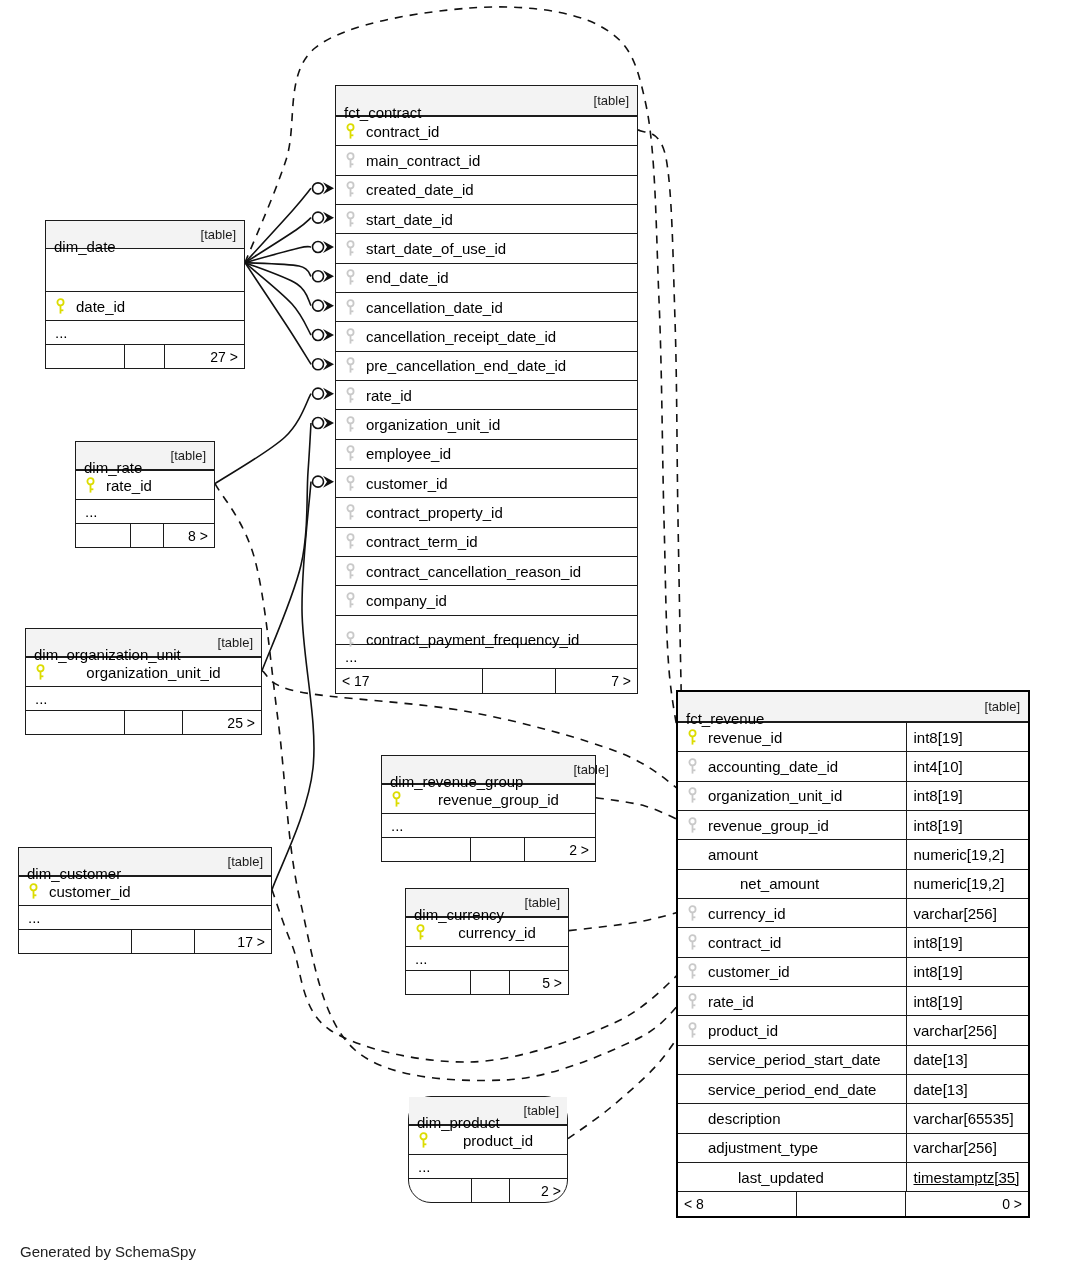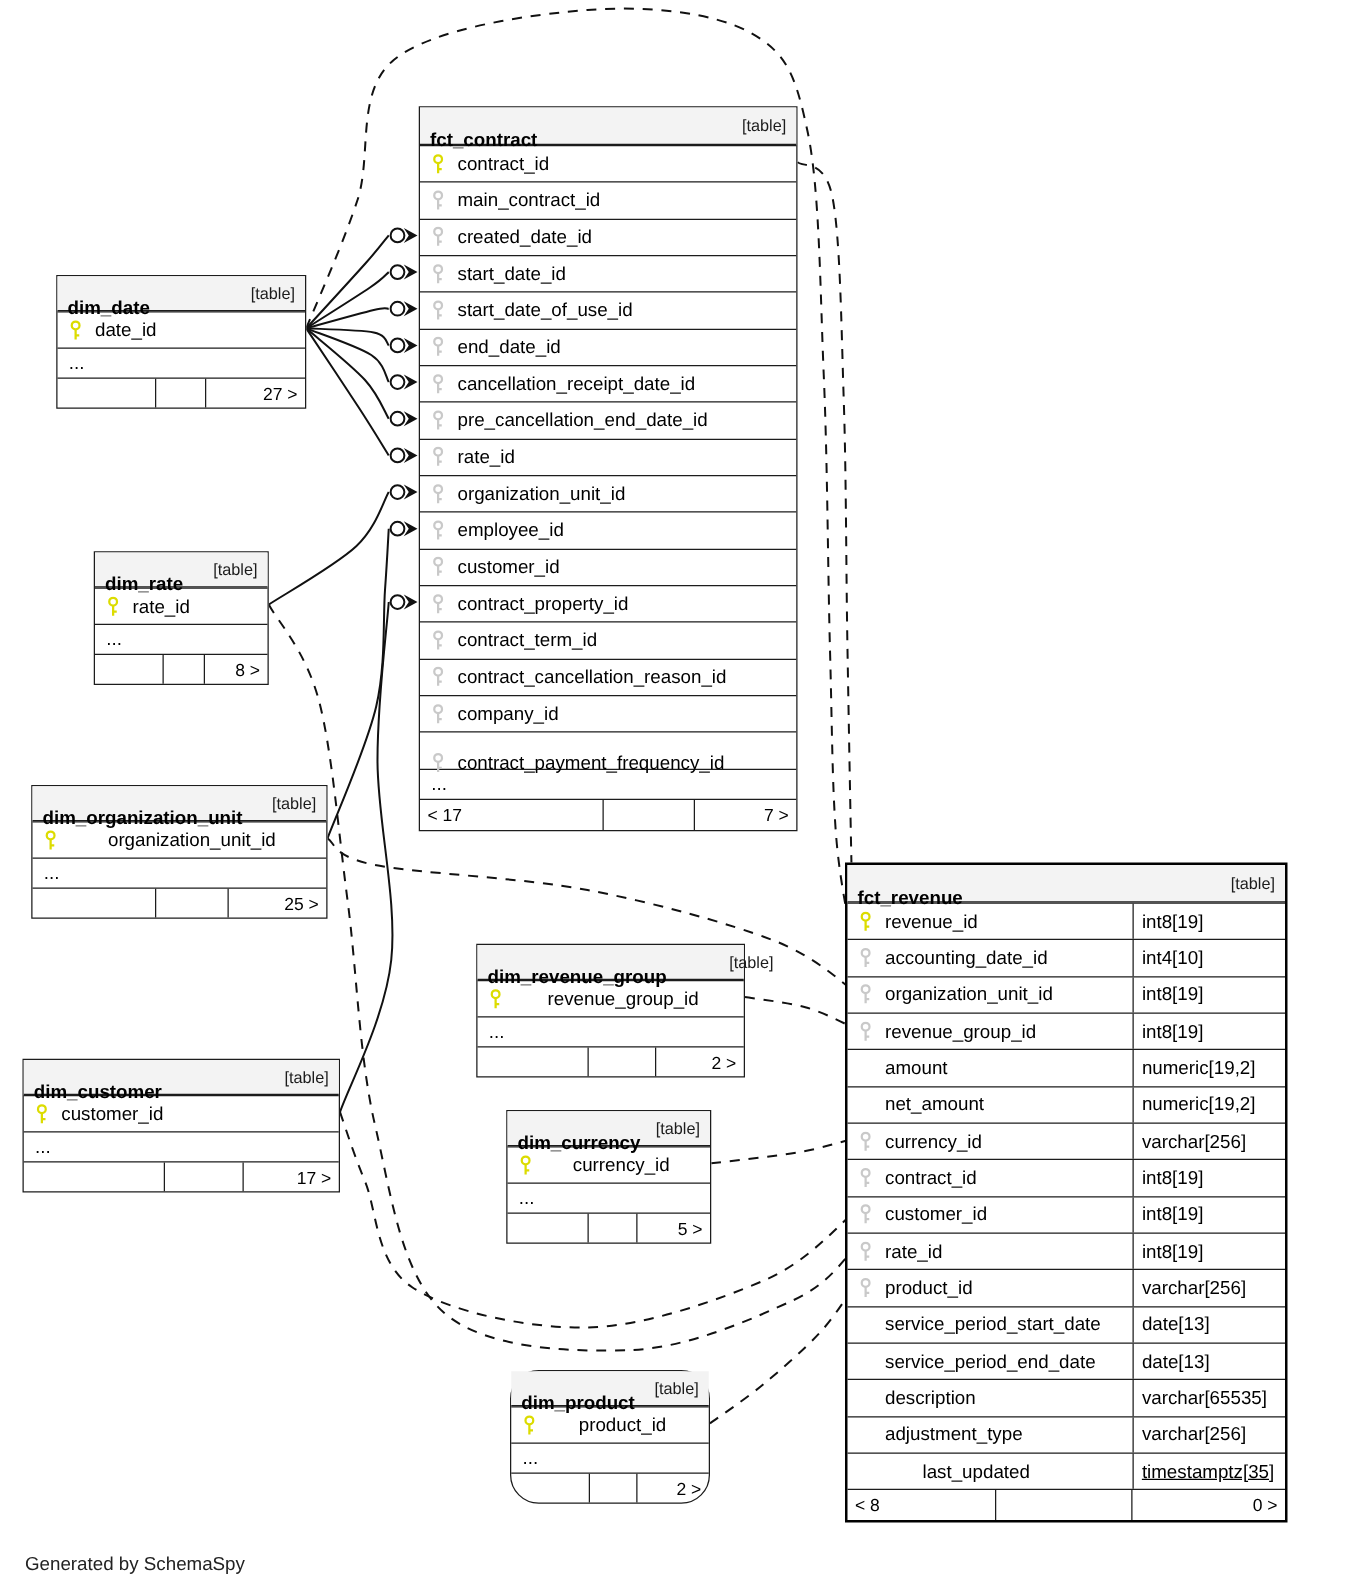--- a/index.html
+++ b/index.html
@@ -2,21 +2,21 @@
 <html><head>
 <meta charset="utf-8">
 <style>
   html,body { margin:0; padding:0; background:#ffffff; font-family:"Liberation Sans", sans-serif; }
   #canvas { position:relative; width:1079px; height:1273px; background:#fff; overflow:hidden; }
   #rel-svg { position:absolute; left:0; top:0; z-index:1; }
   .tbl { position:absolute; z-index:2; background:#fff; border:1.5px solid #1c1c1c; box-sizing:border-box; }
   .tbl.emph { border:2.5px solid #000; }
   .tbl-header { display:flex; align-items:center; justify-content:space-between; background:#f3f3f3;
                 border-bottom:1.5px solid #1c1c1c; box-sizing:border-box; padding:0 8px; }
-  .tbl-name { font-weight:bold; font-size:15px; color:#000; white-space:nowrap;margin-top:24px; }
+  .tbl-name { font-weight:normal; font-size:15px; color:#000; white-space:nowrap;margin-top:24px; }
   .tbl-tag { font-size:13px; color:#1c1c1c; white-space:nowrap; margin-left:10px; }
   .tbl-row { display:flex; align-items:center; box-sizing:border-box; border-top:1.5px solid #1c1c1c; }
   .tbl-row:first-of-type { border-top:none; }
   .row-name { display:flex; align-items:center; box-sizing:border-box; padding-left:9px; height:100%; overflow:hidden; }
   .key-slot { width:12px; height:17px; flex:0 0 12px; margin-right:9px; }
   .col-label { font-size:15px; color:#000; white-space:nowrap; }
   .center-names .col-label { flex:1; text-align:center; padding-right:10px; }
   .row-type { box-sizing:border-box; border-left:1.5px solid #1c1c1c; height:100%; display:flex; align-items:center;
               padding-left:7px; font-size:15px; color:#000; white-space:nowrap; }
   .ellipsis-row { box-sizing:border-box; border-top:1.5px solid #1c1c1c; display:flex; align-items:center;
@@ -123,21 +123,21 @@
         <circle cx="691" cy="1027.965" r="5.5" fill="#fff" stroke="#111111" stroke-width="1.6"></circle>
         <polygon points="707,1027.965 696,1021.9649999999999 700,1027.965 696,1033.965" fill="#111111"></polygon>
       </g>
     </svg>
   <div id="footer-note">Generated by SchemaSpy</div>
 <div class="tbl" style="left: 45px; top: 220px; width: 200px;">
       <div class="tbl-header" style="height: 28px;">
         <span class="tbl-name">dim_date</span>
         <span class="tbl-tag">[table]</span>
       </div>
-      <div class="tbl-row" style="height: 29.33px;">
+      <div class="tbl-row" style="height: 29.33px; margin-top: 42px;">
         <div class="row-name" style="flex: 1 1 0%;">
           <span class="key-slot"><svg width="12" height="17" viewBox="0 0 12 17">
               <circle cx="5.5" cy="4.3" r="3.1" fill="none" stroke="#dcdc00" stroke-width="1.8"></circle>
               <line x1="5.5" y1="7.4" x2="5.5" y2="15.6" stroke="#dcdc00" stroke-width="1.8"></line>
               <line x1="5.5" y1="12.3" x2="8.4" y2="12.3" stroke="#dcdc00" stroke-width="1.8"></line>
             </svg></span>
           <span class="col-label">date_id</span>
         </div>
       </div>
       <div class="ellipsis-row" style="height: 24px;">...</div>
@@ -344,20 +344,30 @@
           <span class="col-label">end_date_id</span>
         </div>
       </div>
       <div class="tbl-row" style="height: 29.33px;">
         <div class="row-name" style="flex: 1 1 0%;">
           <span class="key-slot"><svg width="12" height="17" viewBox="0 0 12 17">
               <circle cx="5.5" cy="4.3" r="3.1" fill="none" stroke="#c9c9c9" stroke-width="1.8"></circle>
               <line x1="5.5" y1="7.4" x2="5.5" y2="15.6" stroke="#c9c9c9" stroke-width="1.8"></line>
               <line x1="5.5" y1="12.3" x2="8.4" y2="12.3" stroke="#c9c9c9" stroke-width="1.8"></line>
             </svg></span>
+          <span class="col-label">cancellation_date_id</span>
+        </div>
+      </div>
+      <div class="tbl-row" style="height: 29.33px;">
+        <div class="row-name" style="flex: 1 1 0%;">
+          <span class="key-slot"><svg width="12" height="17" viewBox="0 0 12 17">
+              <circle cx="5.5" cy="4.3" r="3.1" fill="none" stroke="#c9c9c9" stroke-width="1.8"></circle>
+              <line x1="5.5" y1="7.4" x2="5.5" y2="15.6" stroke="#c9c9c9" stroke-width="1.8"></line>
+              <line x1="5.5" y1="12.3" x2="8.4" y2="12.3" stroke="#c9c9c9" stroke-width="1.8"></line>
+            </svg></span>
           <span class="col-label">cancellation_receipt_date_id</span>
         </div>
       </div>
       <div class="tbl-row" style="height: 29.33px;">
         <div class="row-name" style="flex: 1 1 0%;">
           <span class="key-slot"><svg width="12" height="17" viewBox="0 0 12 17">
               <circle cx="5.5" cy="4.3" r="3.1" fill="none" stroke="#c9c9c9" stroke-width="1.8"></circle>
               <line x1="5.5" y1="7.4" x2="5.5" y2="15.6" stroke="#c9c9c9" stroke-width="1.8"></line>
               <line x1="5.5" y1="12.3" x2="8.4" y2="12.3" stroke="#c9c9c9" stroke-width="1.8"></line>
             </svg></span>
@@ -511,21 +521,21 @@
         <div class="row-type" style="flex: 1 1 0%;">int8[19]</div>
       </div>
       <div class="tbl-row" style="height: 29.33px;">
         <div class="row-name" style="flex: 0 0 227.5px;">
           <span class="key-slot"></span>
           <span class="col-label">amount</span>
         </div>
         <div class="row-type" style="flex: 1 1 0%;">numeric[19,2]</div>
       </div>
       <div class="tbl-row" style="height: 29.33px;">
-        <div class="row-name" style="flex: 0 0 227.5px;">
+        <div class="row-name" style="flex: 0 0 227.5px; gap: 32px;">
           <span class="key-slot"></span>
           <span class="col-label">net_amount</span>
         </div>
         <div class="row-type" style="flex: 1 1 0%;">numeric[19,2]</div>
       </div>
       <div class="tbl-row" style="height: 29.33px;">
         <div class="row-name" style="flex: 0 0 227.5px;">
           <span class="key-slot"><svg width="12" height="17" viewBox="0 0 12 17">
               <circle cx="5.5" cy="4.3" r="3.1" fill="none" stroke="#c9c9c9" stroke-width="1.8"></circle>
               <line x1="5.5" y1="7.4" x2="5.5" y2="15.6" stroke="#c9c9c9" stroke-width="1.8"></line>

